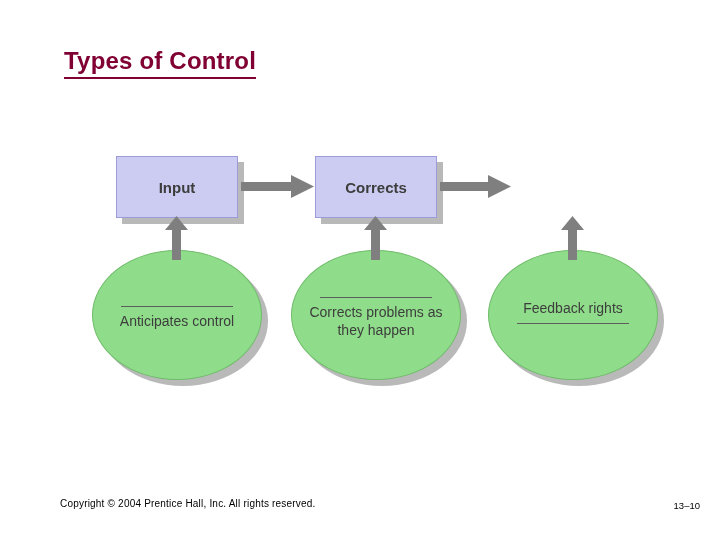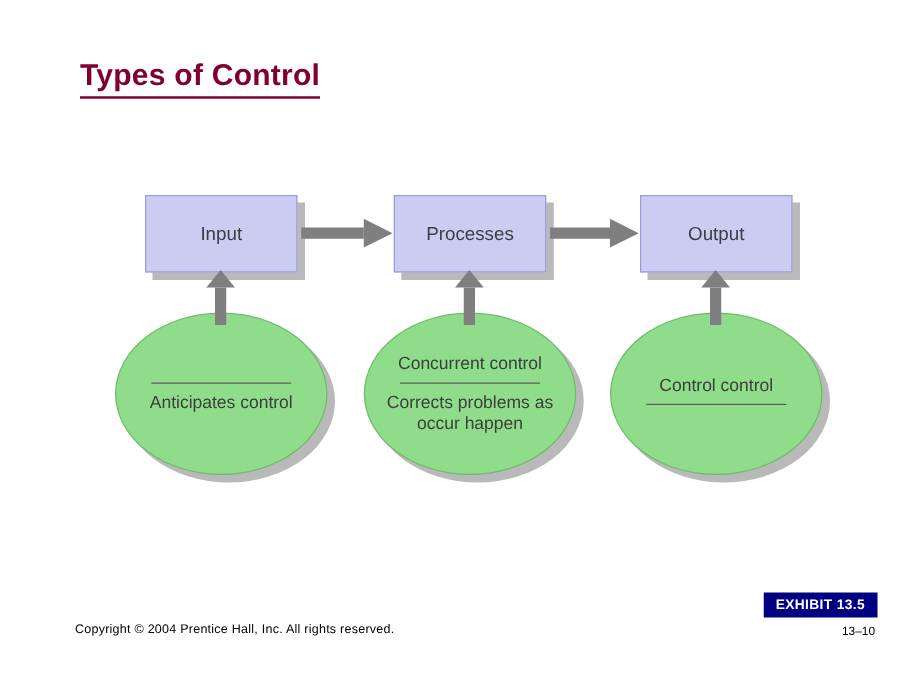--- a/index.html
+++ b/index.html
@@ -41,20 +41,21 @@
     left: 0;
     top: 120px;
     width: 720px;
     height: 280px;
   }
 
   .box-wrap {
     position: absolute;
     width: 122px;
     height: 62px;
+    font-weight: bold;
   }
   .box-shadow {
     position: absolute;
     left: 6px;
     top: 6px;
     width: 122px;
     height: 62px;
     background: #b9b9b9;
   }
   .box {
@@ -164,49 +165,44 @@
 
   <div id="diagram">
 
     <div class="box-wrap" style="left:100px; top:36px;">
       <div class="box-shadow"></div>
       <div class="box">Input</div>
     </div>
 
     <div class="box-wrap" style="left:299px; top:36px;">
       <div class="box-shadow"></div>
-      <div class="box">Processes</div>
-    </div>
-
-    <div class="box-wrap" style="left:496px; top:36px;">
-      <div class="box-shadow"></div>
-      <div class="box">Output</div>
-    </div>
+      <div class="box">Corrects</div>
+    </div>
+
 
     <div class="ellipse-wrap" style="left:76px; top:130px;">
       <div class="ellipse-shadow"></div>
       <div class="ellipse">
         <div class="divider"></div>
         <div class="label-bottom">Anticipates control</div>
       </div>
     </div>
 
     <div class="ellipse-wrap" style="left:275px; top:130px;">
       <div class="ellipse-shadow"></div>
       <div class="ellipse">
-        <div class="label-top">Concurrent control</div>
         <div class="divider"></div>
-        <div class="label-bottom">Corrects problems as occur happen</div>
+        <div class="label-bottom">Corrects problems as they happen</div>
       </div>
     </div>
 
     <div class="ellipse-wrap" style="left:472px; top:130px;">
       <div class="ellipse-shadow"></div>
       <div class="ellipse">
-        <div class="label-top">Control control</div>
+        <div class="label-top">Feedback rights</div>
         <div class="divider"></div>
       </div>
     </div>
 
     <svg id="arrows" viewBox="0 0 720 280">
 
       <g>
         <rect x="225" y="62" width="50" height="9" fill="#7f7f7f"></rect>
         <polygon points="275,55 298,66.5 275,78" fill="#7f7f7f"></polygon>
       </g>
@@ -227,17 +223,16 @@
       </g>
 
       <g>
         <rect x="552" y="110" width="9" height="30" fill="#7f7f7f"></rect>
         <polygon points="545,110 556.5,96 568,110" fill="#7f7f7f"></polygon>
       </g>
     </svg>
 
   </div>
 
-  <div id="exhibit-badge">EXHIBIT 13.5</div>
   <div id="copyright">Copyright © 2004 Prentice Hall, Inc. All rights reserved.</div>
   <div id="page-number">13–10</div>
 
 </div>
 
 </body></html>

